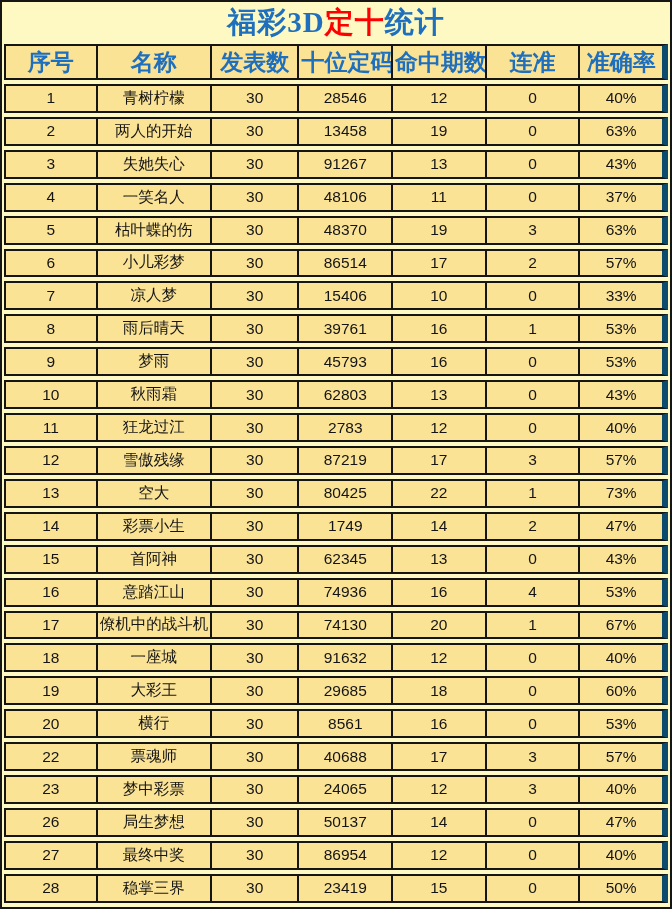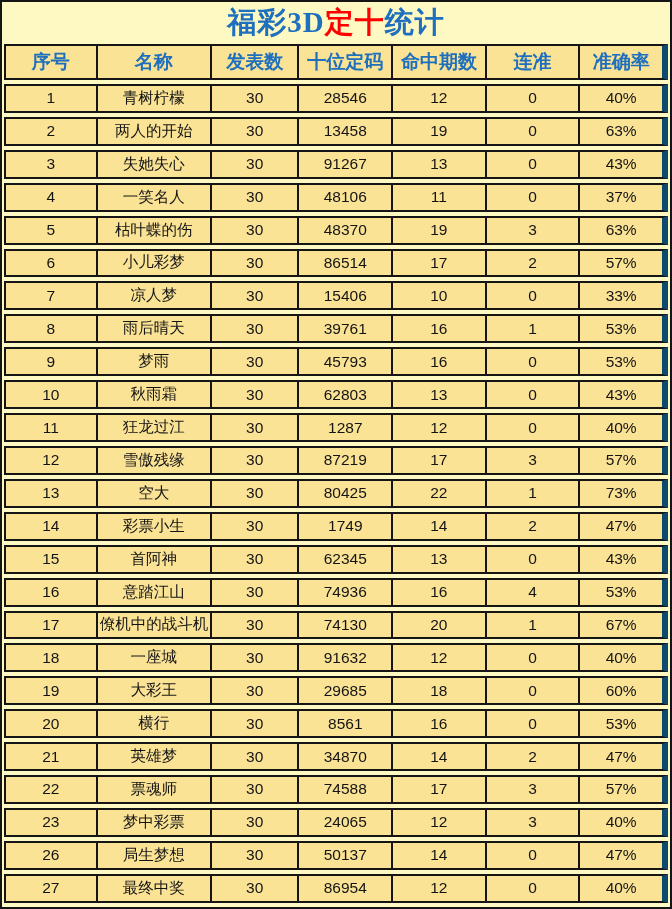--- a/index.html
+++ b/index.html
@@ -50,21 +50,21 @@
     overflow: hidden;
     white-space: nowrap;
   }
   table.stats th:last-child, table.stats td:last-child {
     border-right: 6px solid #0c4a6e;
   }
   table.stats th {
     height: 32px;
     font-family: "Liberation Serif", "DejaVu Serif", serif;
     font-weight: bold;
-    font-size: 19px;
+    font-size: 23px;
     color: #1E6FBE;
   }
   table.stats td {
     font-size: 15.5px;
     color: #141414;
   }
 </style>
 </head>
 <body>
 
@@ -185,21 +185,21 @@
           <td>30</td>
           <td>62803</td>
           <td>13</td>
           <td>0</td>
           <td>43%</td>
         </tr>
         <tr>
           <td>11</td>
           <td>狂龙过江</td>
           <td>30</td>
-          <td>1287</td>
+          <td>2783</td>
           <td>12</td>
           <td>0</td>
           <td>40%</td>
         </tr>
         <tr>
           <td>12</td>
           <td>雪傲残缘</td>
           <td>30</td>
           <td>87219</td>
           <td>17</td>
@@ -272,33 +272,24 @@
         <tr>
           <td>20</td>
           <td>横行</td>
           <td>30</td>
           <td>8561</td>
           <td>16</td>
           <td>0</td>
           <td>53%</td>
         </tr>
         <tr>
-          <td>21</td>
-          <td>英雄梦</td>
-          <td>30</td>
-          <td>34870</td>
-          <td>14</td>
-          <td>2</td>
-          <td>47%</td>
-        </tr>
-        <tr>
           <td>22</td>
           <td>票魂师</td>
           <td>30</td>
-          <td>74588</td>
+          <td>40688</td>
           <td>17</td>
           <td>3</td>
           <td>57%</td>
         </tr>
         <tr>
           <td>23</td>
           <td>梦中彩票</td>
           <td>30</td>
           <td>24065</td>
           <td>12</td>
@@ -316,16 +307,25 @@
         </tr>
         <tr>
           <td>27</td>
           <td>最终中奖</td>
           <td>30</td>
           <td>86954</td>
           <td>12</td>
           <td>0</td>
           <td>40%</td>
         </tr>
+        <tr>
+          <td>28</td>
+          <td>稳掌三界</td>
+          <td>30</td>
+          <td>23419</td>
+          <td>15</td>
+          <td>0</td>
+          <td>50%</td>
+        </tr>
       </tbody>
   </table>
 
 </div>
 
 </body></html>

